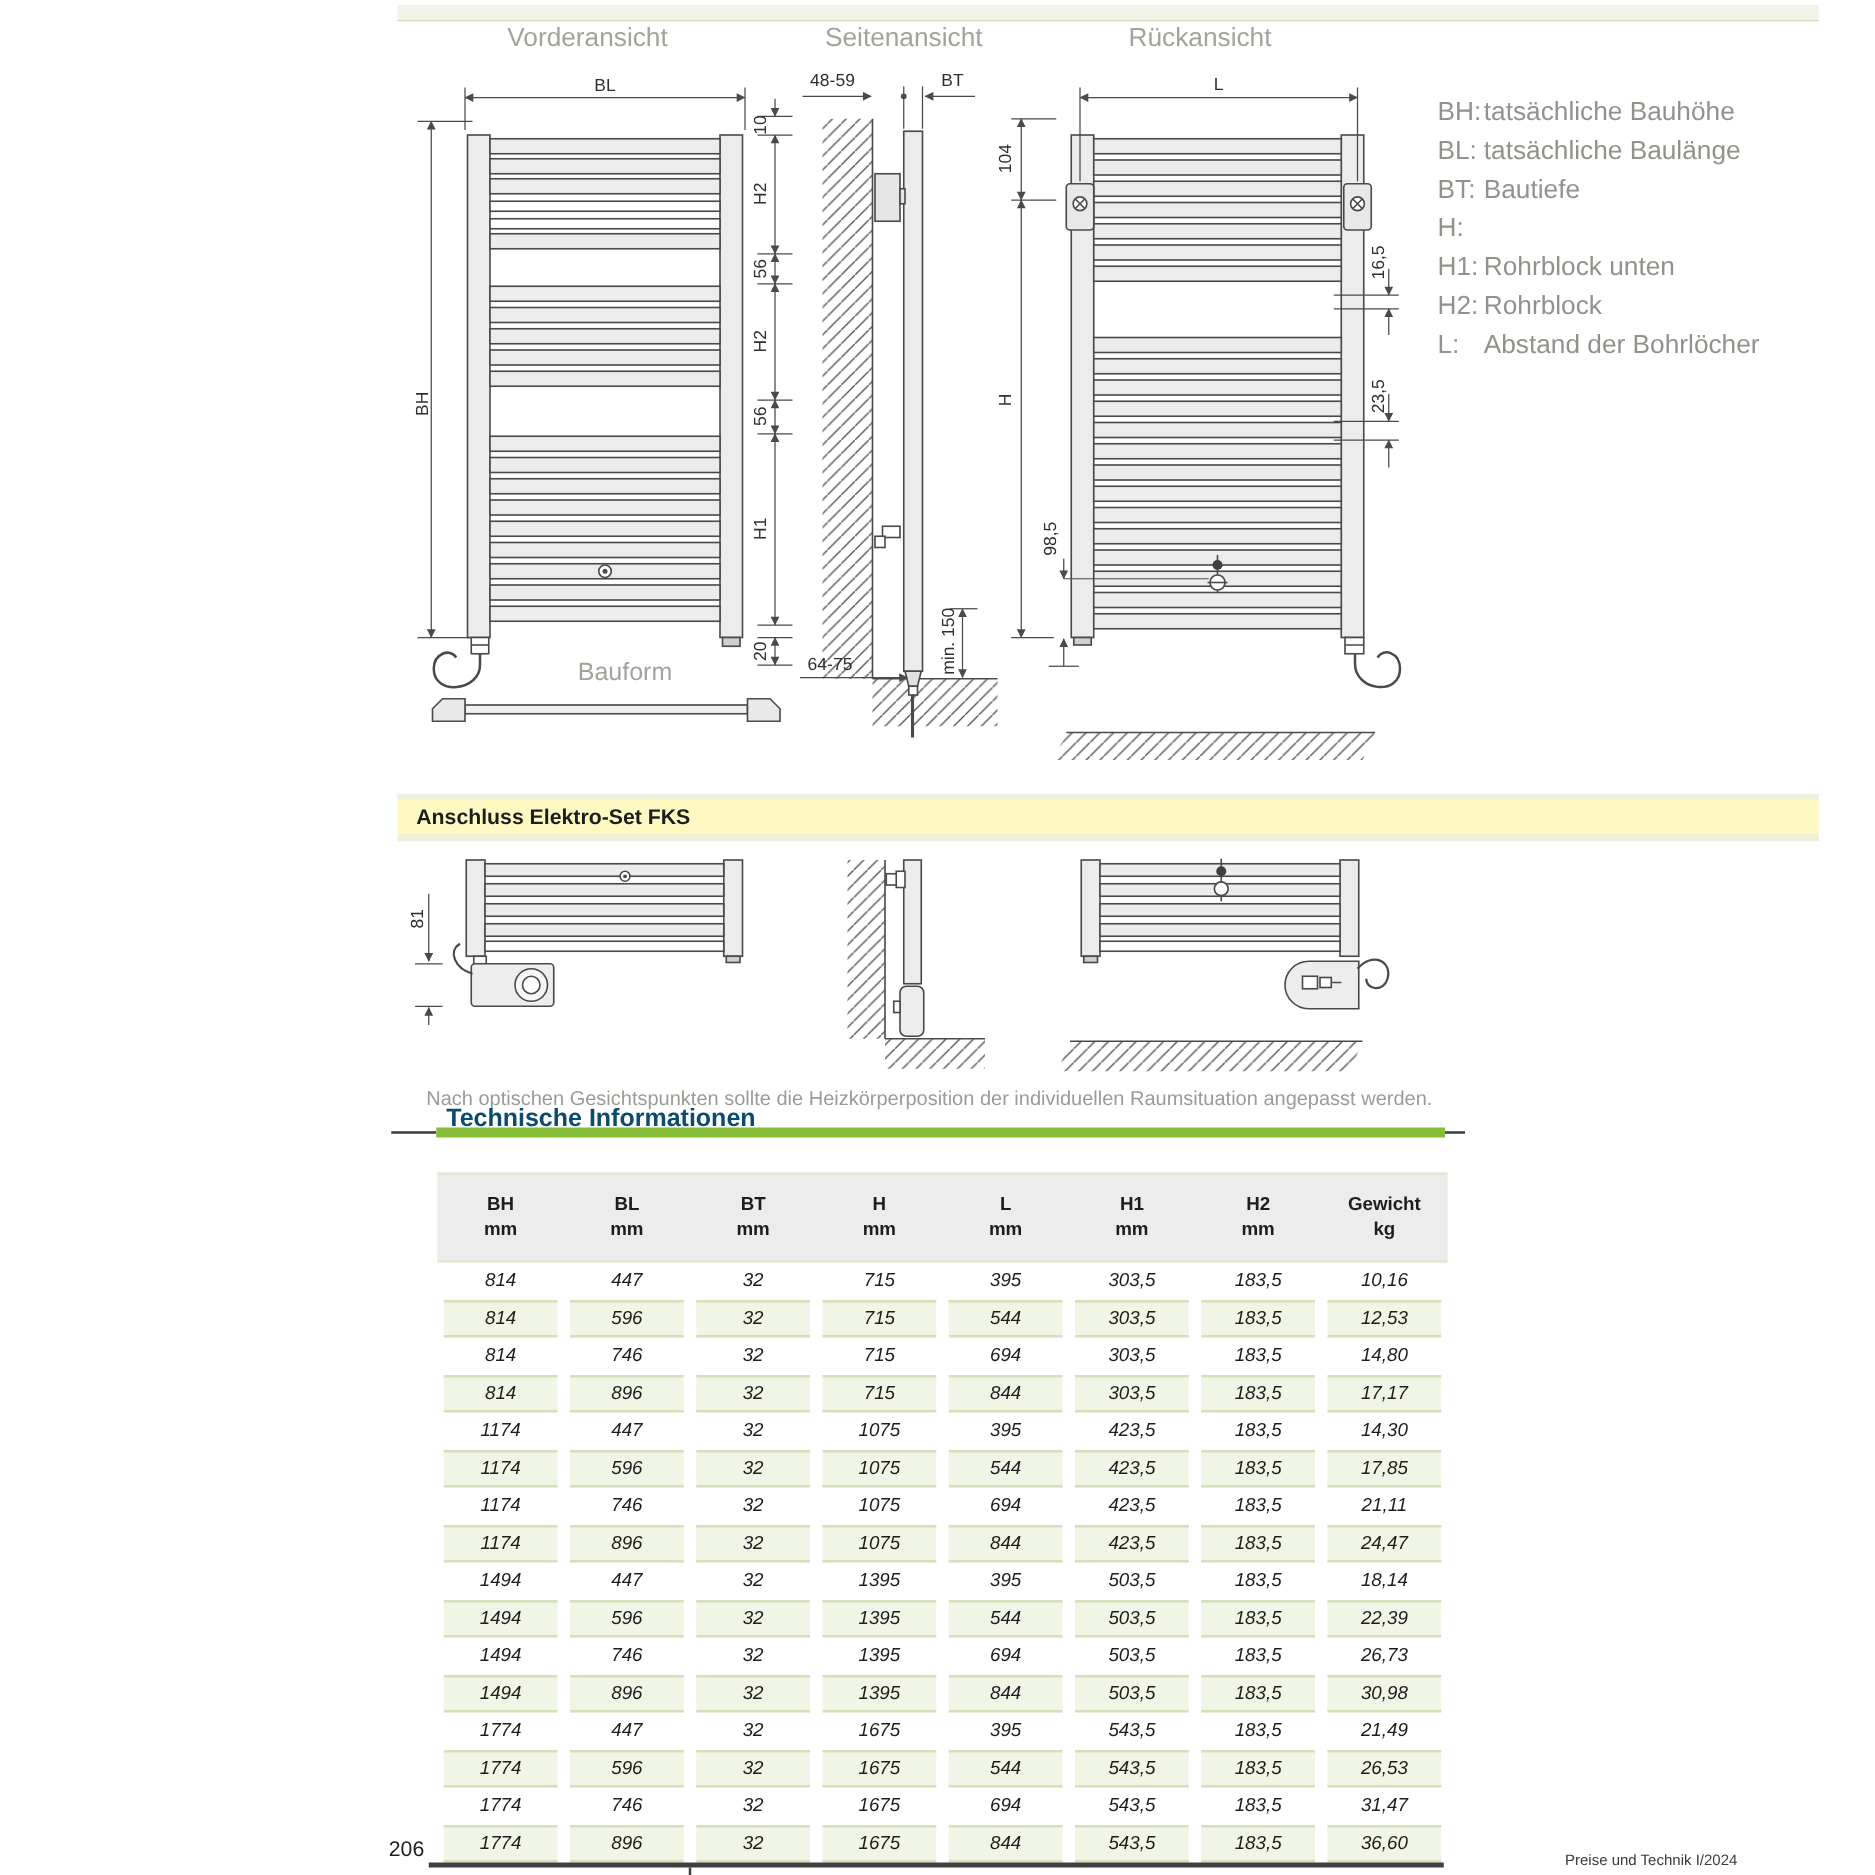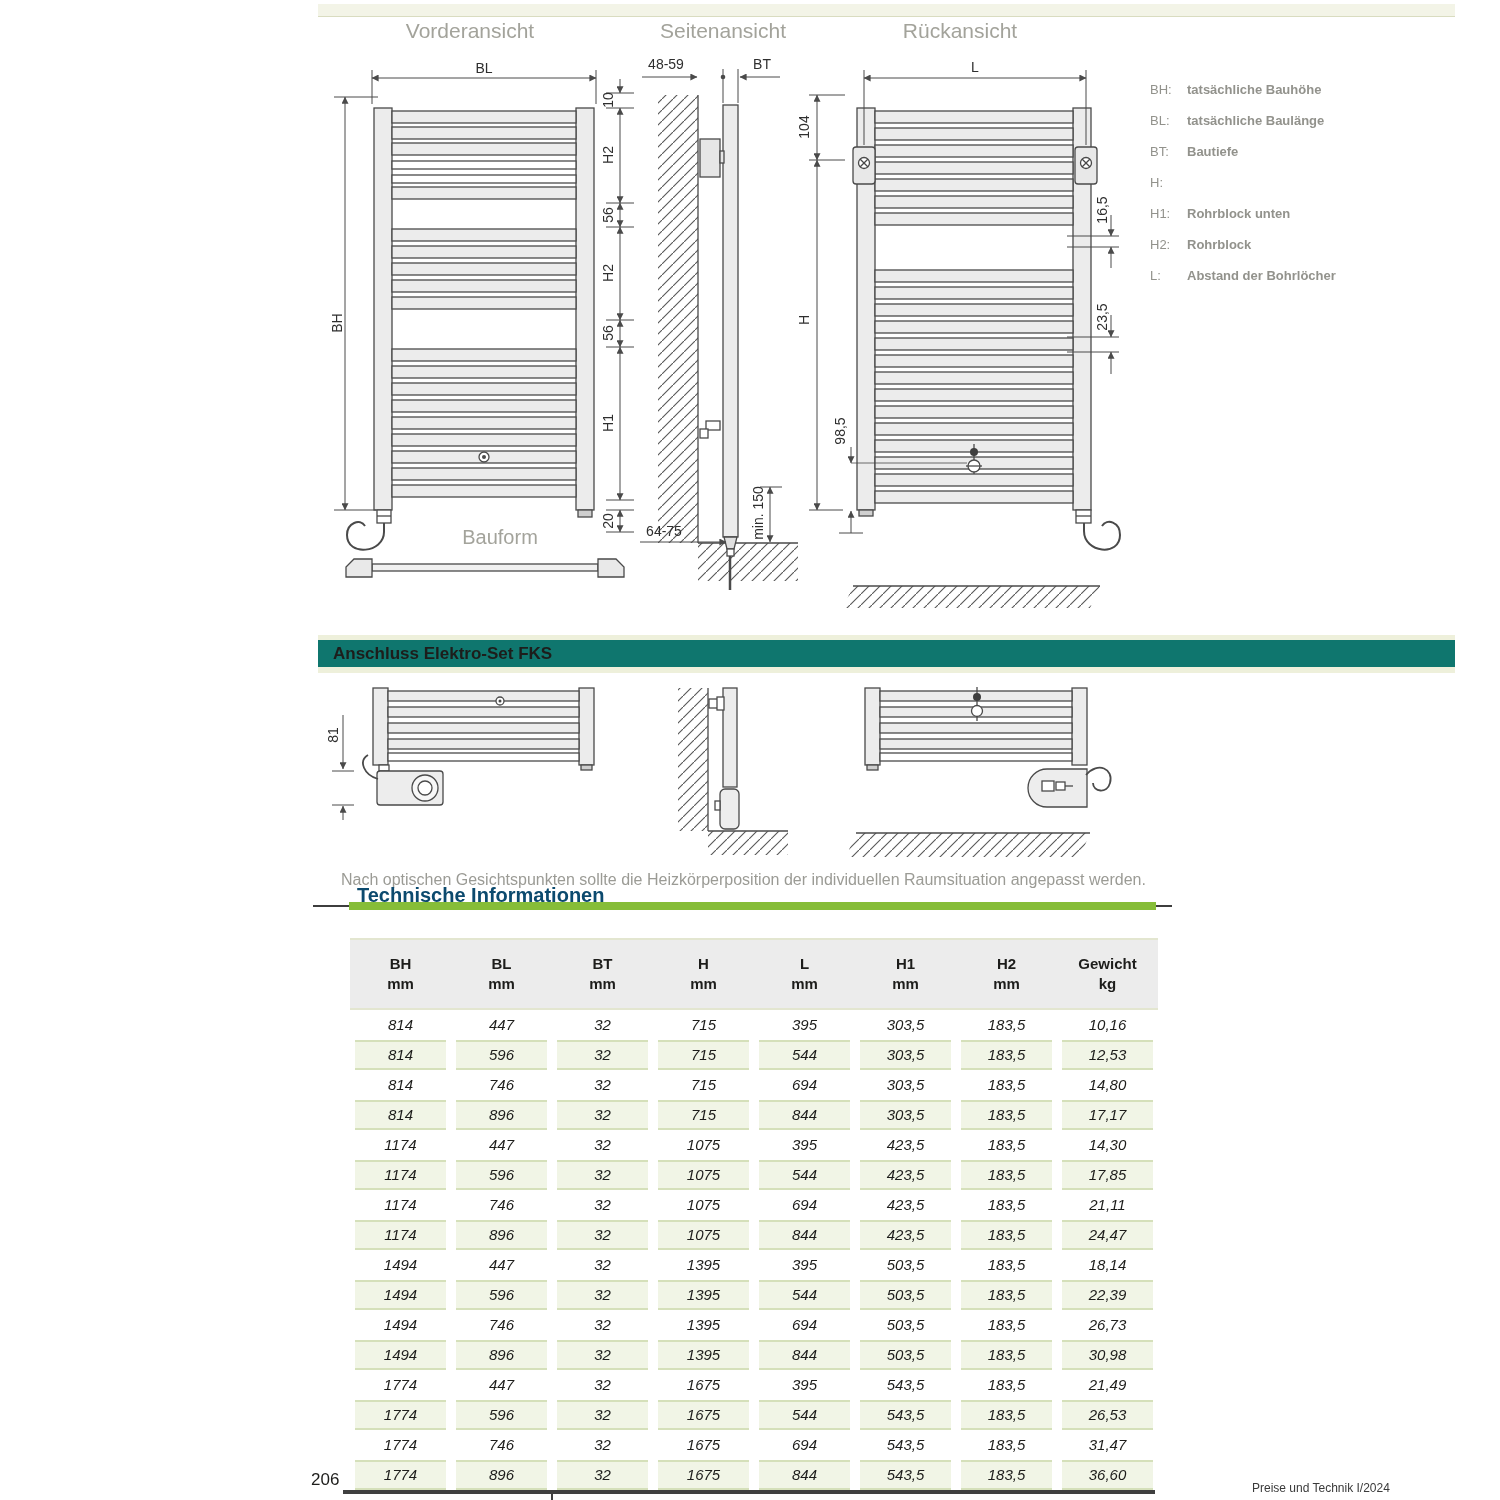--- a/index.html
+++ b/index.html
@@ -4,29 +4,29 @@
 <style>
   html,body{margin:0;padding:0;background:#fff;}
   .page{position:relative;width:1500px;height:1500px;background:#fff;
         font-family:"Liberation Sans",sans-serif;color:#1d1d1b;overflow:hidden;}
   .abs{position:absolute;}
   
   .topstrip{left:318px;top:4px;width:1137px;height:12px;background:#f3f4e7;border-bottom:1px solid #d9dcc0;}
   
   .viewtitle{width:220px;text-align:center;font-size:21px;color:#a3a39b;}
   
-  .legend{left:1150px;top:80px;width:300px;font-size:13px;color:#92928c;}
+  .legend{left:1150px;top:80px;width:300px;font-size:21px;color:#92928c;}
   .lrow{display:flex;margin-bottom:12px;line-height:19px;}
   .lkey{width:37px;flex:none;}
-  .ltext{width:243px;font-weight:bold;}
+  .ltext{width:243px;}
   
   .fkswrap{left:318px;top:635px;width:1137px;}
   .fksband{height:5px;background:#eef0db;}
   .fksband2{height:6px;background:#eef0db;}
-  .fkstitle{height:27px;line-height:27px;background:#0f766e;font-size:17px;font-weight:bold;color:#1d1d1b;padding-left:15px;}
+  .fkstitle{height:27px;line-height:27px;background:#fef9c3;font-size:17px;font-weight:bold;color:#1d1d1b;padding-left:15px;}
   
   .note{left:325px;top:871px;font-size:16px;color:#9b9b95;margin-left:16px;}
   
   .divdarkL{left:313px;top:905px;width:36px;height:2px;background:#3d3d3d;}
   .divgreen{left:349px;top:902px;width:807px;height:8px;background:#86bd38;}
   .divdarkR{left:1156px;top:905px;width:16px;height:2px;background:#3d3d3d;}
   
   .tbltitle{left:357px;top:884px;font-size:20px;font-weight:bold;color:#0c4a6e;}
   .table{left:350px;top:938px;width:808px;}
   .thead{display:flex;background:#ececec;border-top:2px solid #e3e6d0;border-bottom:2px solid #e3e6d0;height:68px;align-items:center;}

